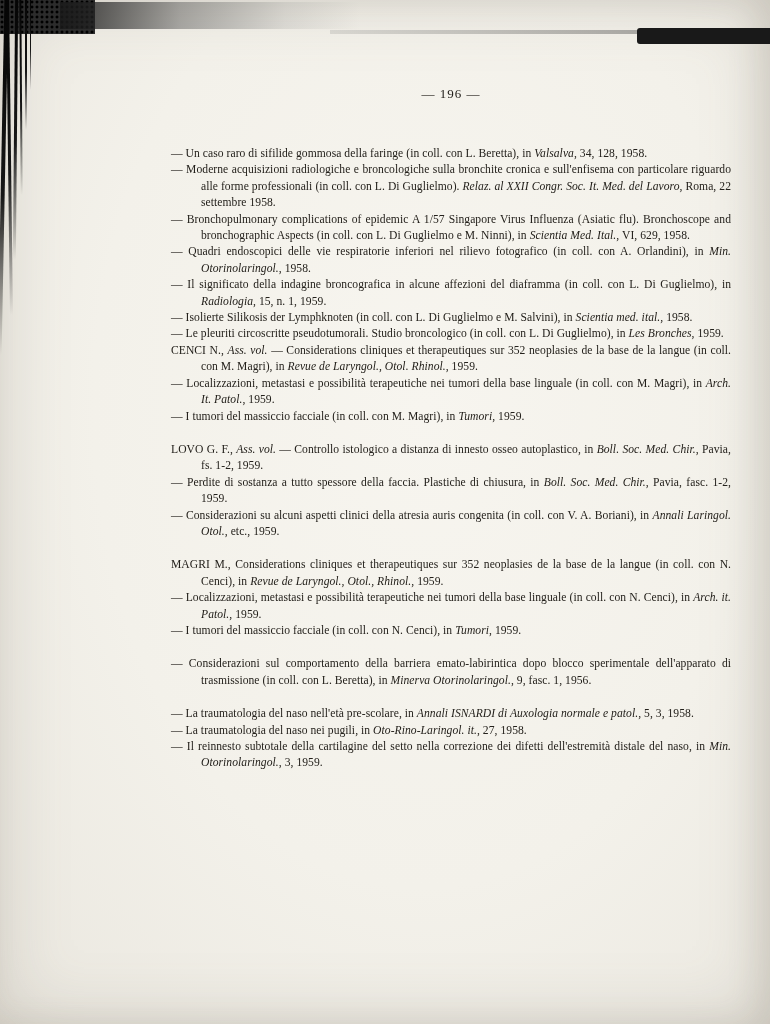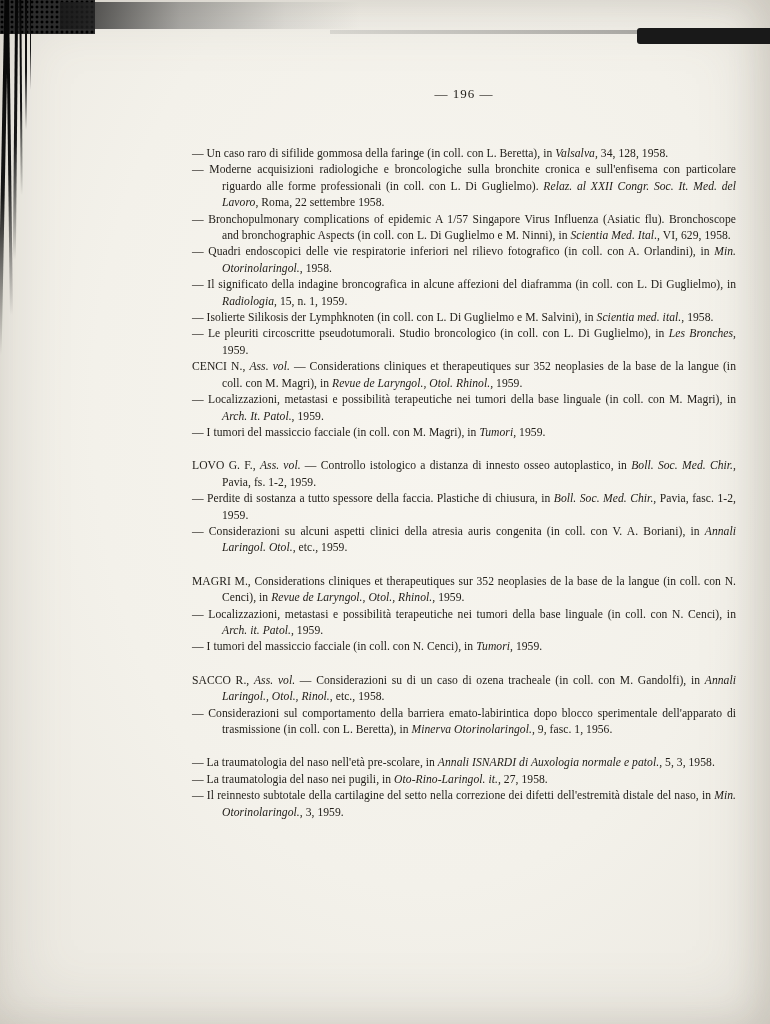--- a/index.html
+++ b/index.html
@@ -40,30 +40,30 @@
     background: linear-gradient(#050505 0%, #161616 55%, rgba(0,0,0,0) 100%); }
   .s1 { left: 1px;  width: 4px; height: 355px; transform: rotate(1.1deg); }
   .s2 { left: 8px;  width: 3px; height: 315px; transform: rotate(-0.7deg); }
   .s3 { left: 14px; width: 3px; height: 260px; transform: rotate(0.5deg); }
   .s4 { left: 20px; width: 2px; height: 195px; transform: rotate(-0.4deg); }
   .s5 { left: 25px; width: 2px; height: 130px; }
   .s6 { left: 30px; width: 1px; height: 90px; }
 
   
   .content {
-    position: absolute; left: 180px; top: 86px; width: 568px;
+    position: absolute; left: 167px; top: 86px; width: 568px;
   }
   .page-number {
     text-align: center;
     font-size: 13px;
     letter-spacing: 1px;
     margin: 0 0 44px 0;
     color: #23201c;
   }
-  .bib-group { margin: 12px; font-family: Liberation Serif, serif; }
+  .bib-group { margin: 4px; font-family: Liberation Serif, serif; }
   .bib-group + .bib-group { margin-top: 17px; }
   .entry {
     margin: 0;
     font-size: 11.6px;
     line-height: 16.4px;
     text-align: justify;
     padding-left: 30px;
     text-indent: -30px;
     letter-spacing: 0.05px;
     color: #24211c;
@@ -105,21 +105,20 @@
           <p class="entry"><span>LOVO G. F., </span><span class="it">Ass. vol.</span><span> — Controllo istologico a distanza di innesto osseo autoplastico, in </span><span class="it">Boll. Soc. Med. Chir.</span><span>, Pavia, fs. 1-2, 1959.</span></p>
           <p class="entry"><span>— Perdite di sostanza a tutto spessore della faccia. Plastiche di chiusura, in </span><span class="it">Boll. Soc. Med. Chir.</span><span>, Pavia, fasc. 1-2, 1959.</span></p>
           <p class="entry"><span>— Considerazioni su alcuni aspetti clinici della atresia auris congenita (in coll. con V. A. Boriani), in </span><span class="it">Annali Laringol. Otol.</span><span>, etc., 1959.</span></p>
         </div>
         <div class="bib-group">
           <p class="entry"><span>MAGRI M., Considerations cliniques et therapeutiques sur 352 neoplasies de la base de la langue (in coll. con N. Cenci), in </span><span class="it">Revue de Laryngol., Otol., Rhinol.</span><span>, 1959.</span></p>
           <p class="entry"><span>— Localizzazioni, metastasi e possibilità terapeutiche nei tumori della base linguale (in coll. con N. Cenci), in </span><span class="it">Arch. it. Patol.</span><span>, 1959.</span></p>
           <p class="entry"><span>— I tumori del massiccio facciale (in coll. con N. Cenci), in </span><span class="it">Tumori</span><span>, 1959.</span></p>
         </div>
         <div class="bib-group">
-          <p class="entry"><span>SACCO R., </span><span class="it">Ass. vol.</span><span> — Considerazioni su di un caso di ozena tracheale (in coll. con M. Gandolfi), in </span><span class="it">Annali Laringol., Otol., Rinol.</span><span>, etc., 1958.</span></p>
           <p class="entry"><span>— Considerazioni sul comportamento della barriera emato-labirintica dopo blocco sperimentale dell'apparato di trasmissione (in coll. con L. Beretta), in </span><span class="it">Minerva Otorinolaringol.</span><span>, 9, fasc. 1, 1956.</span></p>
         </div>
         <div class="bib-group">
           <p class="entry"><span>— La traumatologia del naso nell'età pre-scolare, in </span><span class="it">Annali ISNARDI di Auxologia normale e patol.</span><span>, 5, 3, 1958.</span></p>
           <p class="entry"><span>— La traumatologia del naso nei pugili, in </span><span class="it">Oto-Rino-Laringol. it.</span><span>, 27, 1958.</span></p>
           <p class="entry"><span>— Il reinnesto subtotale della cartilagine del setto nella correzione dei difetti dell'estremità distale del naso, in </span><span class="it">Min. Otorinolaringol.</span><span>, 3, 1959.</span></p>
         </div>
       </div>
   </div>
 </div>

